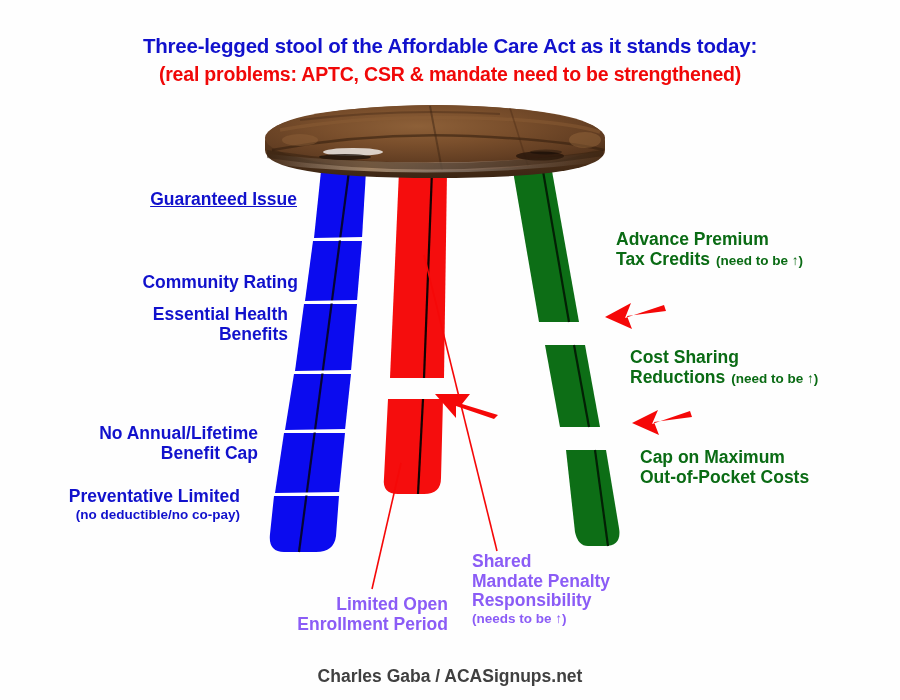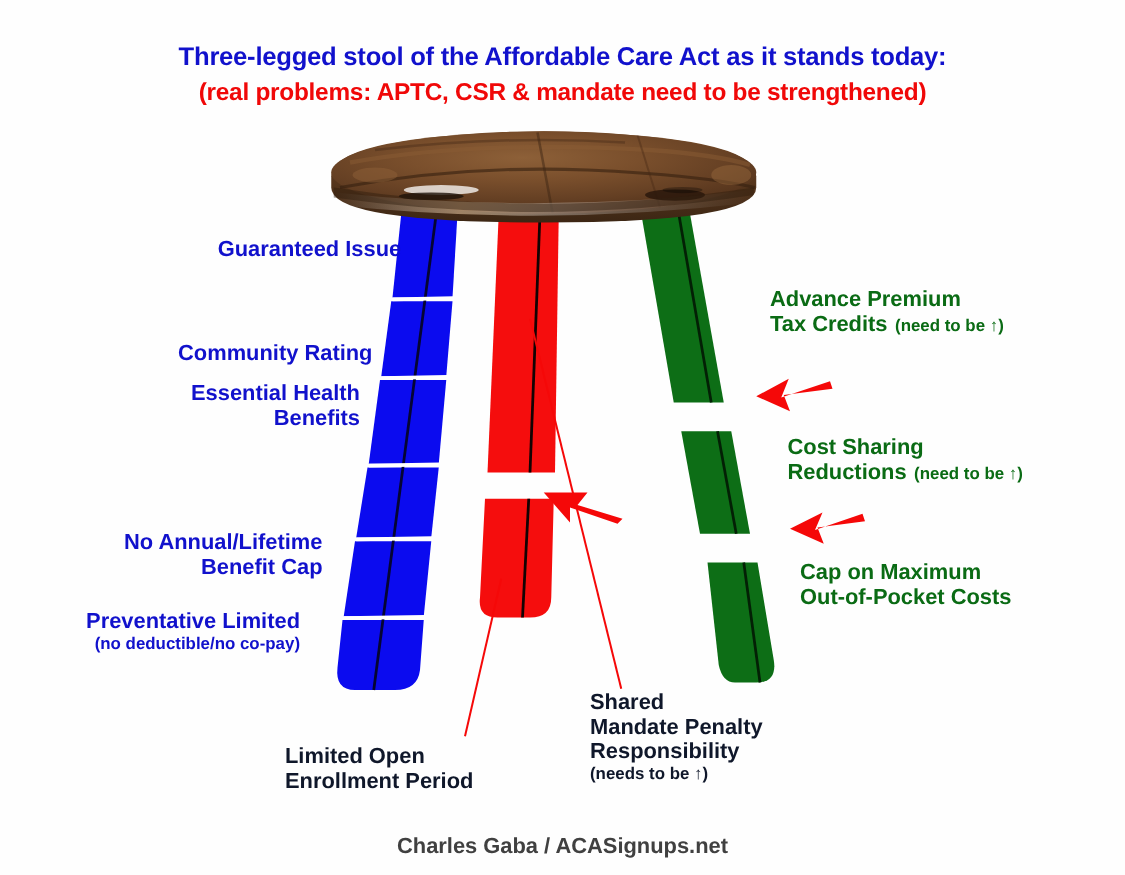--- a/index.html
+++ b/index.html
@@ -60,41 +60,41 @@
   }
 
   
   .label {
     position: absolute;
     font-weight: bold;
     line-height: 1.12;
   }
   .label.blue  { color: #1111cc; text-align: right; }
   .label.green { color: #0a6b14; text-align: left; }
-  .label.red   { color: #0f172a; text-align: left; }
+  .label.red   { color: #8b5cf6; text-align: left; }
 
   .lbl-main { font-size: 17.5px; display: block; }
   .lbl-sub  { font-size: 13.5px; display: block; }
   .lbl-inline { font-size: 13.5px; font-weight: bold; }
 
   
-  #lbl-guaranteed-issue   { left: 36px; top: 190px; width: 285px; }
+  #lbl-guaranteed-issue   { left: 12px; top: 190px; width: 285px; text-decoration: underline; }
   #lbl-community-rating   { left: 20px; top: 242px; width: 278px; margin-top: 31px; }
   #lbl-essential-benefits { left: 20px; top: 305px; width: 268px; }
   #lbl-minimum-av         { left: 20px; top: 369px; width: 258px; }
   #lbl-no-annual-cap      { left: 10px; top: 424px; width: 248px; }
   #lbl-preventative       { left: 0px;  top: 487px; width: 240px; }
 
   
   #lbl-aptc  { left: 616px; top: 230px; width: 300px; }
   #lbl-csr   { left: 630px; top: 348px; width: 266px; }
   #lbl-moop  { left: 640px; top: 448px; width: 256px; }
 
   
-  #lbl-open-enrollment { left: 228px; top: 595px; width: 220px; text-align: left; }
+  #lbl-open-enrollment { left: 228px; top: 595px; width: 220px; text-align: right; }
   #lbl-mandate         { left: 472px; top: 552px; width: 230px; }
 </style>
 </head>
 <body>
 
 <div id="canvas">
 
   <div class="title-line" id="title-main">Three-legged stool of the Affordable Care Act as it stands today:</div>
   <div class="title-line" id="title-sub">(real problems: APTC, CSR &amp; mandate need to be strengthened)</div>
 

